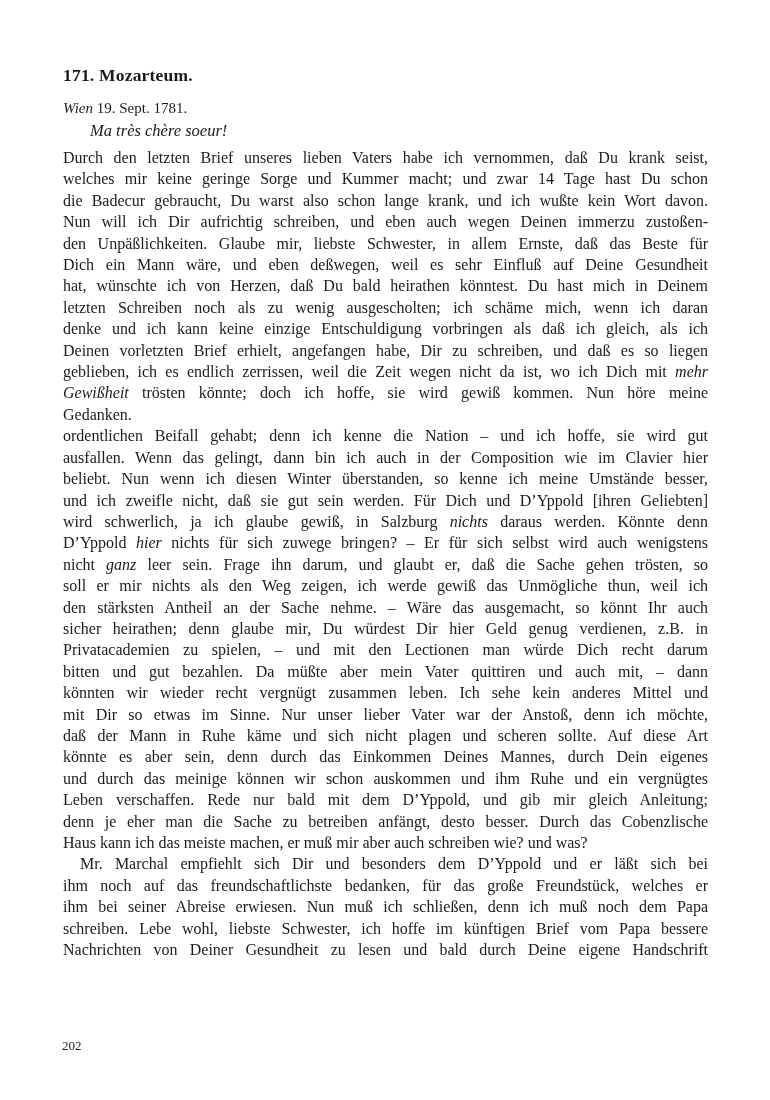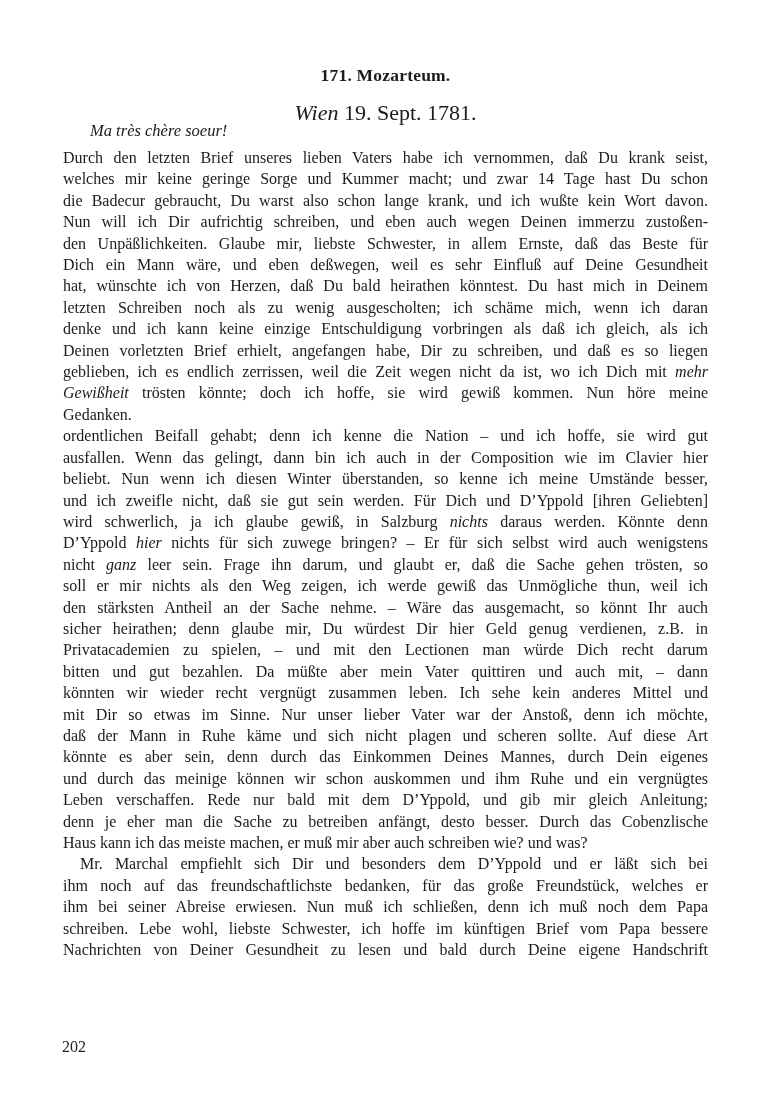--- a/index.html
+++ b/index.html
@@ -14,32 +14,31 @@
     background: #ffffff;
     color: #1b1b1b;
     font-family: "Liberation Serif", serif;
     overflow: hidden;
   }
   .heading {
     position: absolute;
     top: 65px;
     left: 63px;
     width: 645px;
-    text-align: center;
     font-weight: bold;
     font-size: 17.5px;
     letter-spacing: 0.2px;
   }
   .dateline {
     position: absolute;
     top: 100px;
     left: 63px;
     width: 645px;
-    text-align: center;
-    font-size: 22px;
+    text-align: left;
+    font-size: 15px;
   }
   .salutation {
     position: absolute;
     top: 121px;
     left: 63px;
     width: 645px;
     box-sizing: border-box;
     padding-left: 27px;
     font-size: 16.5px;
   }
@@ -62,21 +61,21 @@
   .line.ind {
     text-indent: 17px;
   }
   .it {
     font-style: italic;
   }
   .pagenum {
     position: absolute;
     left: 62px;
     top: 1038px;
-    font-size: 16px;
+    font-size: 13px;
     color: #222222;
   }
 </style>
 </head>
 <body>
 
 <div class="page">
   <div class="heading">171. Mozarteum.</div>
   <div class="dateline"><span class="it">Wien</span><span> 19. Sept. 1781.</span></div>
   <div class="salutation"><span class="it">Ma très chère soeur!</span></div>

